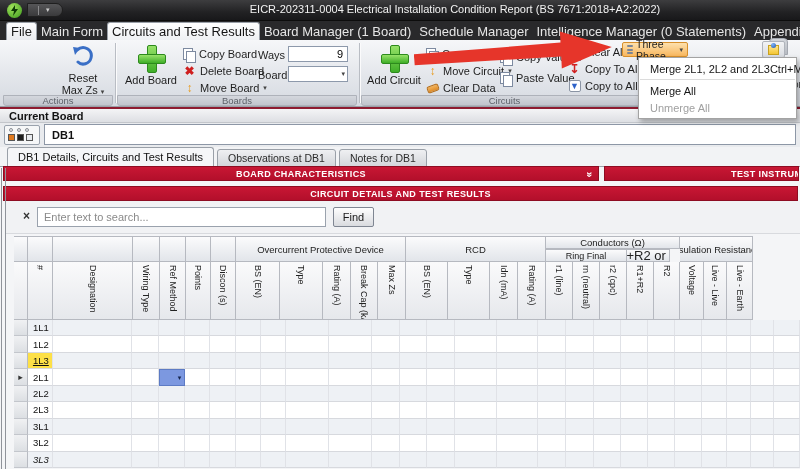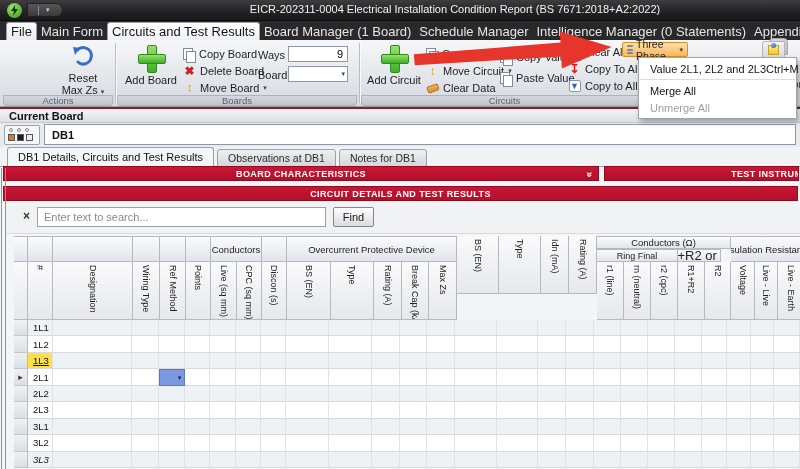--- a/index.html
+++ b/index.html
@@ -259,21 +259,21 @@
   <span class="ic-note"></span>
 </div>
 <div class="frag-on">on</div>
 
 <svg class="red-arrow" viewBox="0 0 202 42">
   <polygon points="0,16 147,12 147,1 198,19 147,38 147,26 0,27" fill="#e6352a"></polygon>
 </svg>
 
 <div class="menu" id="three-phase-menu">
     <div class="menu-item">
-      <span>Value 2L1, 2L2 and 2L3</span>
+      <span>Merge 2L1, 2L2 and 2L3</span>
       <span class="shortcut">Ctrl+M</span>
     </div>
     <div class="menu-sep"></div>
     <div class="menu-item">
       <span>Merge All</span>
     </div>
     <div class="menu-item disabled">
       <span>Unmerge All</span>
     </div>
   </div>
@@ -352,31 +352,20 @@
           <span class="vlabel">Ref Method</span>
         </div>
       </div>
       <div class="hsec">
         <div class="gcell" style="height: 26px; width: 25px;"></div>
         <div class="vcell" style="width: 25px;">
           <span class="vlabel">Points</span>
         </div>
       </div>
       <div class="hsec">
-        <div class="gcell" style="height: 26px; width: 51px;">Conductors</div>
-        <div class="colrow">
-          <div class="vcell" style="width: 26px;">
-            <span class="vlabel">Live (sq mm)</span>
-          </div>
-          <div class="vcell" style="width: 25px;">
-            <span class="vlabel">CPC (sq mm)</span>
-          </div>
-        </div>
-      </div>
-      <div class="hsec">
         <div class="gcell" style="height: 26px; width: 25px;"></div>
         <div class="vcell" style="width: 25px;">
           <span class="vlabel">Discon (s)</span>
         </div>
       </div>
       <div class="hsec">
         <div class="gcell" style="height: 26px; width: 170px;">Overcurrent Protective Device</div>
         <div class="colrow">
           <div class="vcell" style="width: 44px;">
             <span class="vlabel">BS (EN)</span>
@@ -389,20 +378,21 @@
           </div>
           <div class="vcell" style="width: 27px;">
             <span class="vlabel">Break Cap (kA)</span>
           </div>
           <div class="vcell" style="width: 28px;">
             <span class="vlabel">Max Zs</span>
           </div>
         </div>
       </div>
       <div class="hsec">
+        <div class="gcell" style="height: 26px; width: 140px;">RCD</div>
         <div class="colrow">
           <div class="vcell" style="width: 42px;">
             <span class="vlabel">BS (EN)</span>
           </div>
           <div class="vcell" style="width: 42px;">
             <span class="vlabel">Type</span>
           </div>
           <div class="vcell" style="width: 28px;">
             <span class="vlabel">Idn (mA)</span>
           </div>

